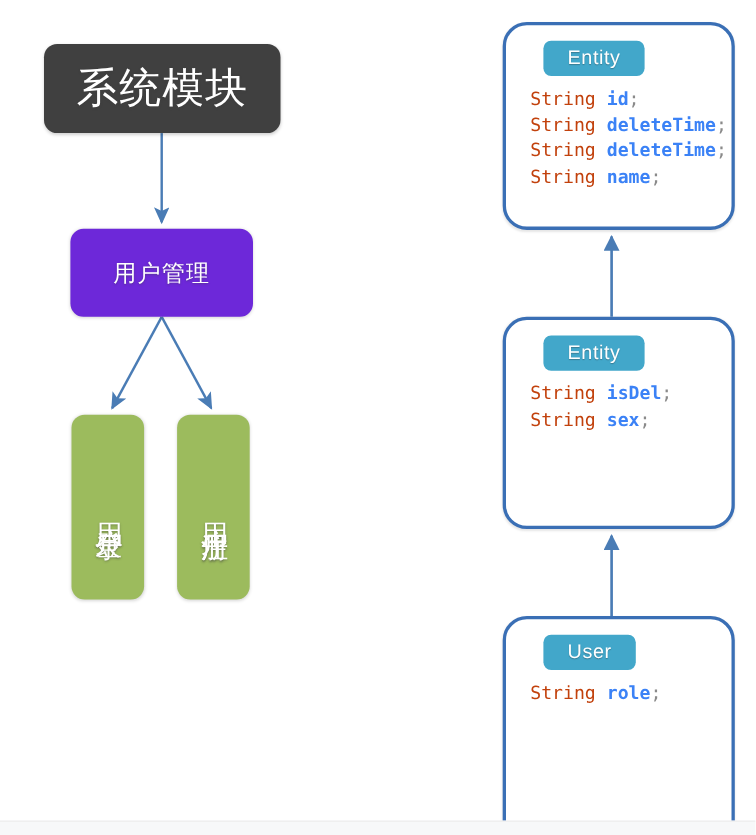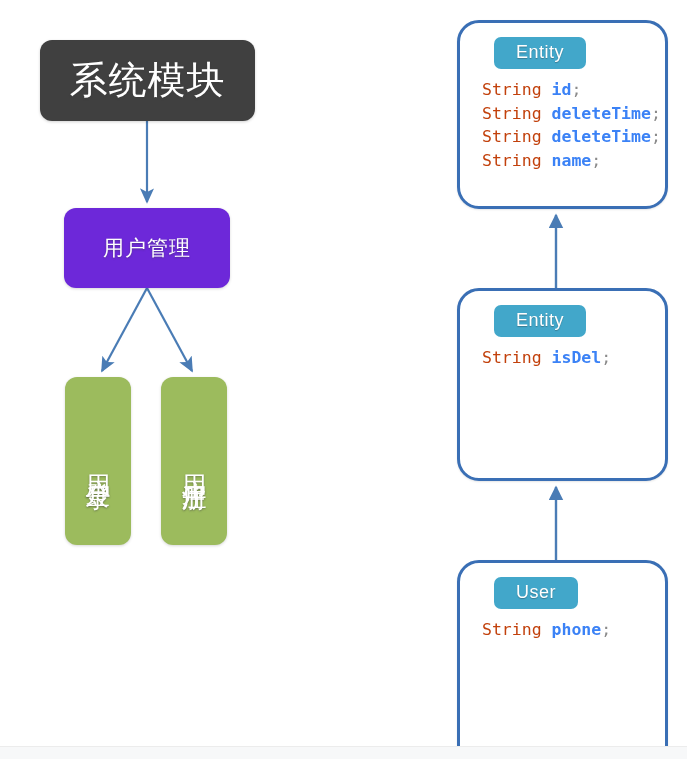--- a/index.html
+++ b/index.html
@@ -175,27 +175,31 @@
     </div>
   </div>
 
   <div class="class-box" id="class-person">
     <div class="class-title">Entity</div>
     <div class="class-fields">
       <div>
         <span class="kw">String</span>
         <span class="name">isDel</span><span class="semi">;</span>
       </div>
+      <div>
+        <span class="kw">String</span>
+        <span class="name">sex</span><span class="semi">;</span>
+      </div>
     </div>
   </div>
 
   <div class="class-box" id="class-user">
     <div class="class-title">User</div>
     <div class="class-fields">
       <div>
         <span class="kw">String</span>
-        <span class="name">phone</span><span class="semi">;</span>
+        <span class="name">role</span><span class="semi">;</span>
       </div>
     </div>
   </div>
 
   <div id="bottom-band"></div>
 </div>
 
 </body></html>

